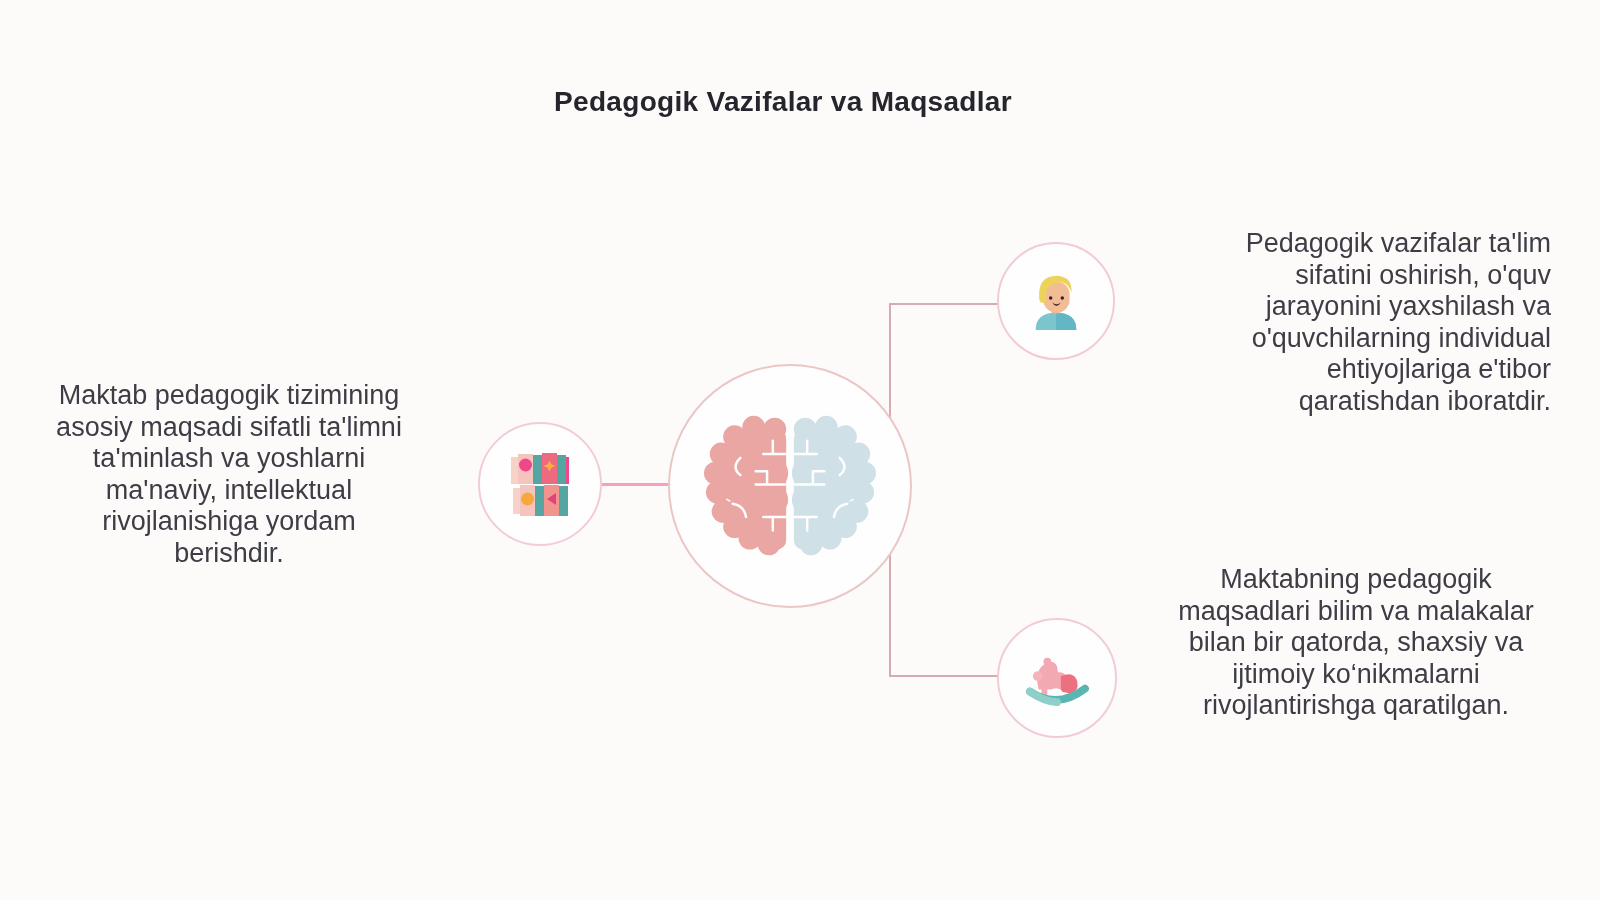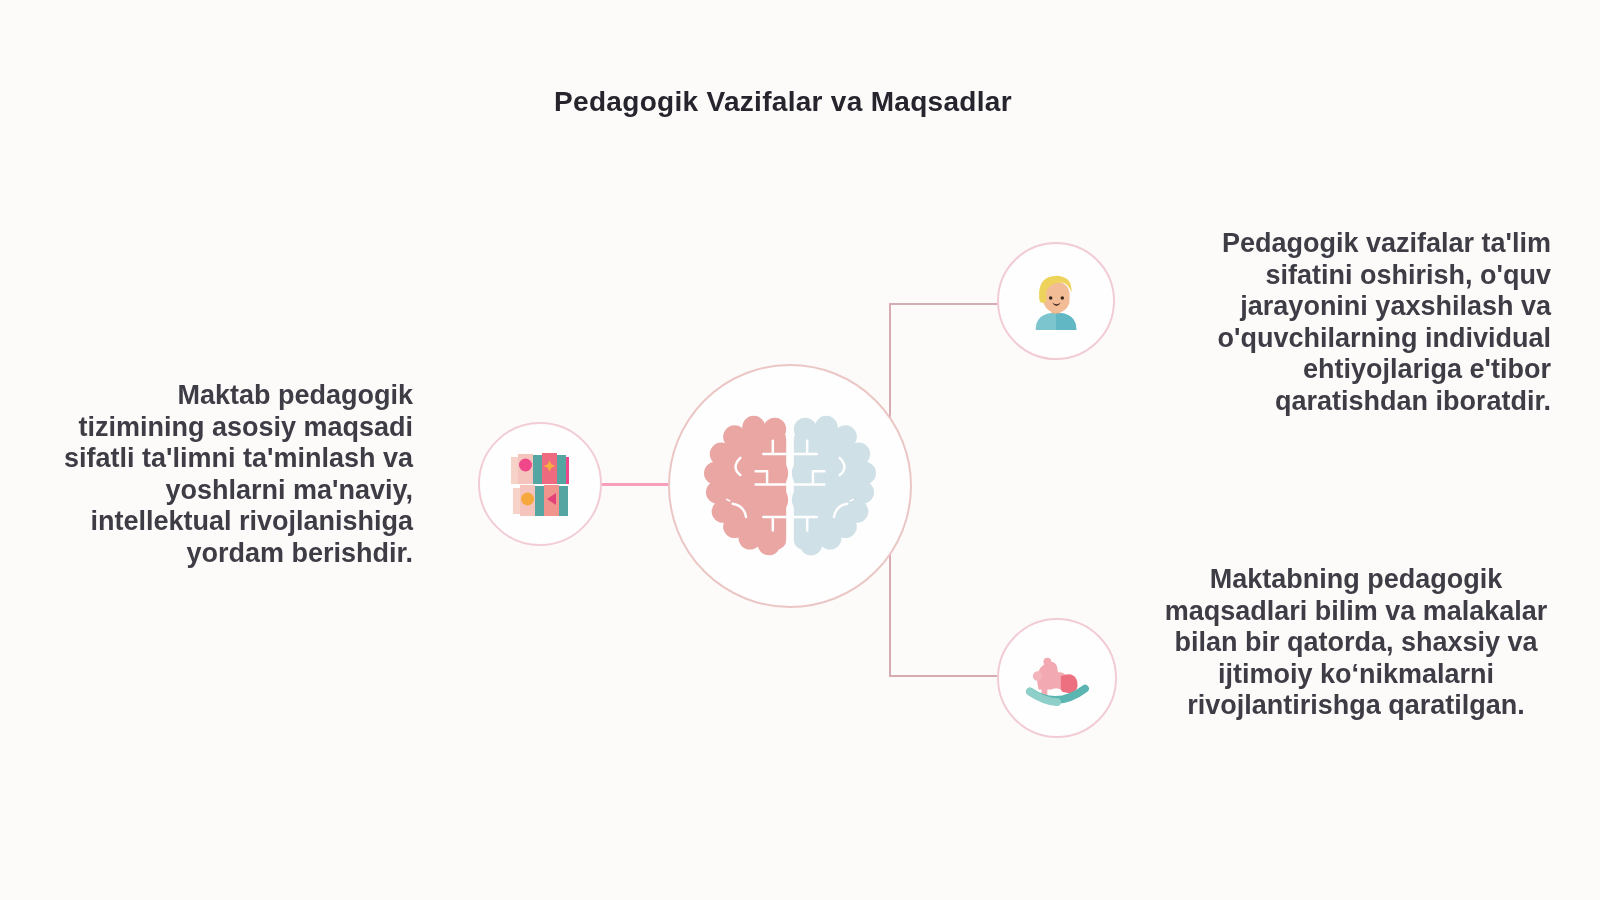--- a/index.html
+++ b/index.html
@@ -11,23 +11,23 @@
   .stage{position:relative;width:1396px;height:900px;}
 
   .title{
     position:absolute;left:783px;top:86px;transform:translateX(-50%);
     margin:0;font-size:28px;font-weight:700;letter-spacing:.3px;
     color:#26252d;white-space:nowrap;
   }
 
   .para{
     position:absolute;margin:0;
-    font-size:27px;line-height:31.5px;color:#3e3d46;font-weight:700;
+    font-size:27px;line-height:31.5px;color:#3e3d46;font-weight:400;
   }
-  .p-left{left:45px;top:380px;width:368px;text-align:right;}
+  .p-left{left:45px;top:380px;width:368px;text-align:center;}
   .p-tr{left:1206px;top:228px;width:345px;text-align:right;}
   .p-br{left:1161px;top:564px;width:390px;text-align:center;}
 
   .line{position:absolute;z-index:1;}
   .line-left{left:600px;top:483px;width:70px;height:3px;background:#f89fbb;border-radius:2px;}
   .line-v{left:889px;top:303px;width:2px;height:374px;background:#d6acb2;}
   .line-h-top{left:889px;top:303px;width:112px;height:2px;background:#d6acb2;}
   .line-h-bot{left:889px;top:675px;width:112px;height:2px;background:#d6acb2;}
 
   .circle{

